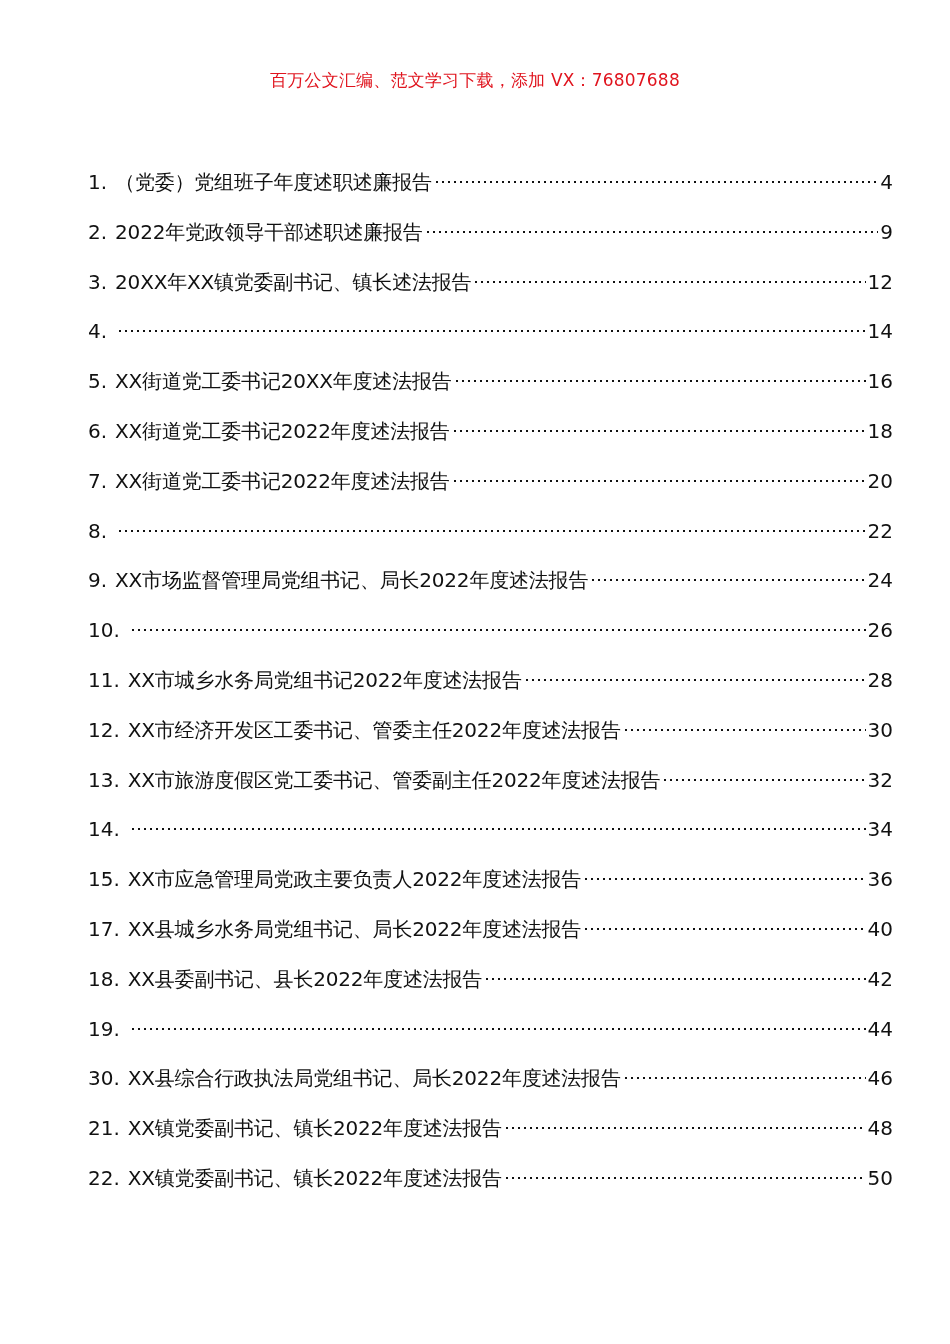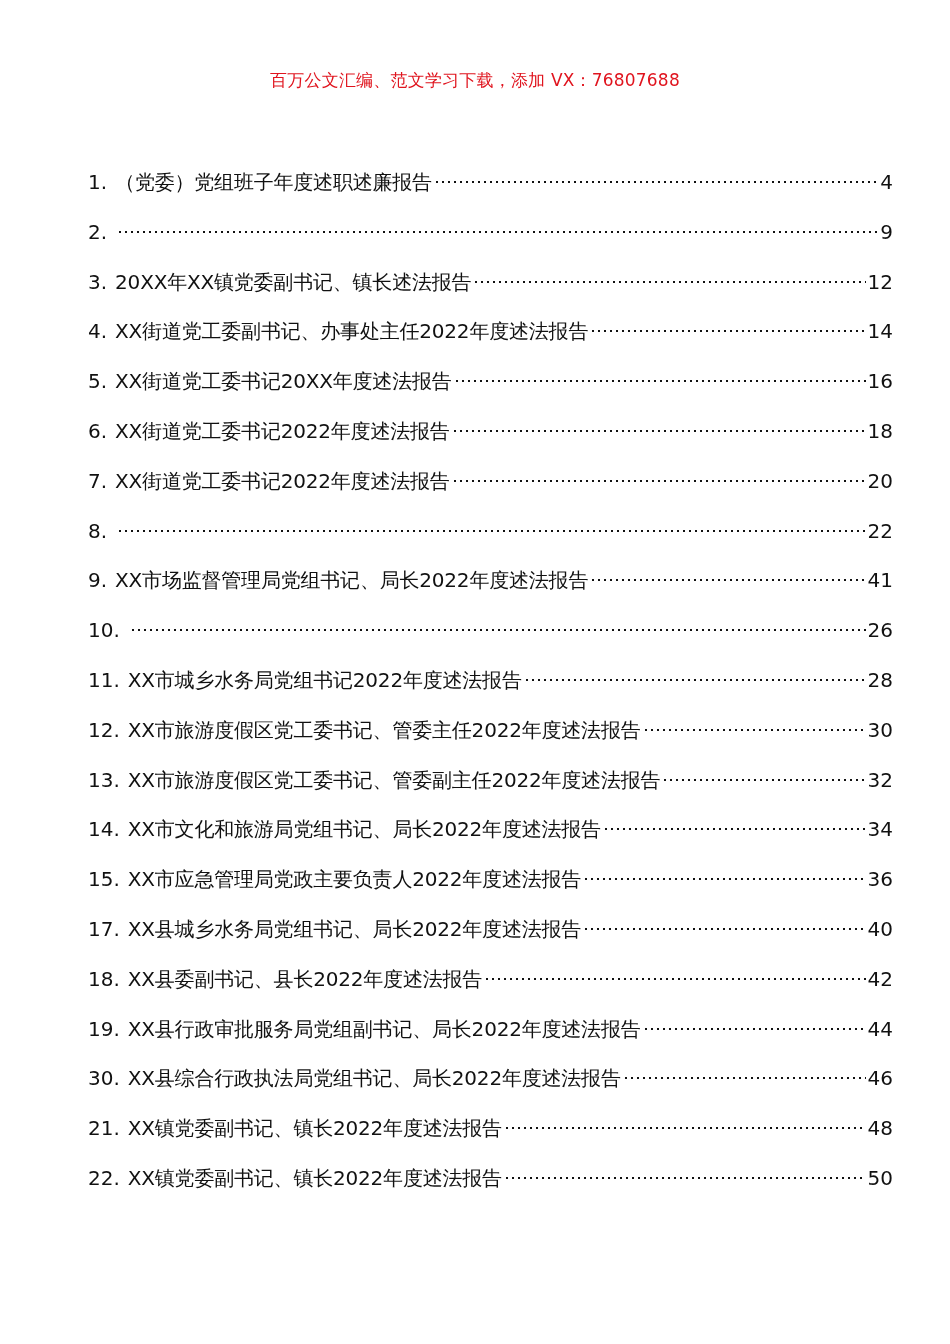--- a/index.html
+++ b/index.html
@@ -86,32 +86,32 @@
 
   <ul class="toc" id="toc-list">
       <li class="toc-item">
     <span class="toc-num">1.</span>
     <span class="toc-title">（党委）党组班子年度述职述廉报告</span>
     <span class="toc-leader"></span>
     <span class="toc-page">4</span>
   </li>
       <li class="toc-item">
     <span class="toc-num">2.</span>
+    <span class="toc-title">2022年党政领导干部述职述廉报告</span>
     <span class="toc-leader"></span>
     <span class="toc-page">9</span>
   </li>
       <li class="toc-item">
     <span class="toc-num">3.</span>
     <span class="toc-title">20XX年XX镇党委副书记、镇长述法报告</span>
     <span class="toc-leader"></span>
     <span class="toc-page">12</span>
   </li>
       <li class="toc-item">
     <span class="toc-num">4.</span>
-    <span class="toc-title">XX街道党工委副书记、办事处主任2022年度述法报告</span>
     <span class="toc-leader"></span>
     <span class="toc-page">14</span>
   </li>
       <li class="toc-item">
     <span class="toc-num">5.</span>
     <span class="toc-title">XX街道党工委书记20XX年度述法报告</span>
     <span class="toc-leader"></span>
     <span class="toc-page">16</span>
   </li>
       <li class="toc-item">
@@ -128,48 +128,47 @@
   </li>
       <li class="toc-item">
     <span class="toc-num">8.</span>
     <span class="toc-leader"></span>
     <span class="toc-page">22</span>
   </li>
       <li class="toc-item">
     <span class="toc-num">9.</span>
     <span class="toc-title">XX市场监督管理局党组书记、局长2022年度述法报告</span>
     <span class="toc-leader"></span>
-    <span class="toc-page">41</span>
+    <span class="toc-page">24</span>
   </li>
       <li class="toc-item">
     <span class="toc-num">10.</span>
     <span class="toc-leader"></span>
     <span class="toc-page">26</span>
   </li>
       <li class="toc-item">
     <span class="toc-num">11.</span>
     <span class="toc-title">XX市城乡水务局党组书记2022年度述法报告</span>
     <span class="toc-leader"></span>
     <span class="toc-page">28</span>
   </li>
       <li class="toc-item">
     <span class="toc-num">12.</span>
-    <span class="toc-title">XX市旅游度假区党工委书记、管委主任2022年度述法报告</span>
+    <span class="toc-title">XX市经济开发区工委书记、管委主任2022年度述法报告</span>
     <span class="toc-leader"></span>
     <span class="toc-page">30</span>
   </li>
       <li class="toc-item">
     <span class="toc-num">13.</span>
     <span class="toc-title">XX市旅游度假区党工委书记、管委副主任2022年度述法报告</span>
     <span class="toc-leader"></span>
     <span class="toc-page">32</span>
   </li>
       <li class="toc-item">
     <span class="toc-num">14.</span>
-    <span class="toc-title">XX市文化和旅游局党组书记、局长2022年度述法报告</span>
     <span class="toc-leader"></span>
     <span class="toc-page">34</span>
   </li>
       <li class="toc-item">
     <span class="toc-num">15.</span>
     <span class="toc-title">XX市应急管理局党政主要负责人2022年度述法报告</span>
     <span class="toc-leader"></span>
     <span class="toc-page">36</span>
   </li>
       <li class="toc-item">
@@ -179,21 +178,20 @@
     <span class="toc-page">40</span>
   </li>
       <li class="toc-item">
     <span class="toc-num">18.</span>
     <span class="toc-title">XX县委副书记、县长2022年度述法报告</span>
     <span class="toc-leader"></span>
     <span class="toc-page">42</span>
   </li>
       <li class="toc-item">
     <span class="toc-num">19.</span>
-    <span class="toc-title">XX县行政审批服务局党组副书记、局长2022年度述法报告</span>
     <span class="toc-leader"></span>
     <span class="toc-page">44</span>
   </li>
       <li class="toc-item">
     <span class="toc-num">30.</span>
     <span class="toc-title">XX县综合行政执法局党组书记、局长2022年度述法报告</span>
     <span class="toc-leader"></span>
     <span class="toc-page">46</span>
   </li>
       <li class="toc-item">

